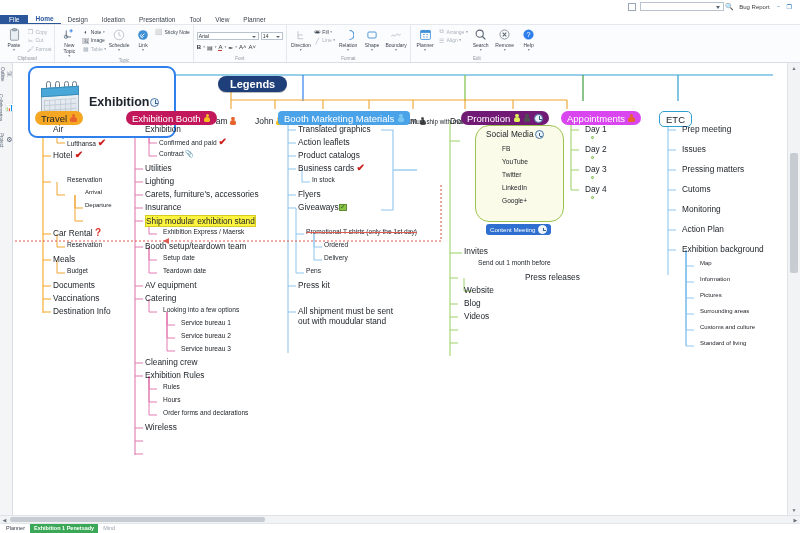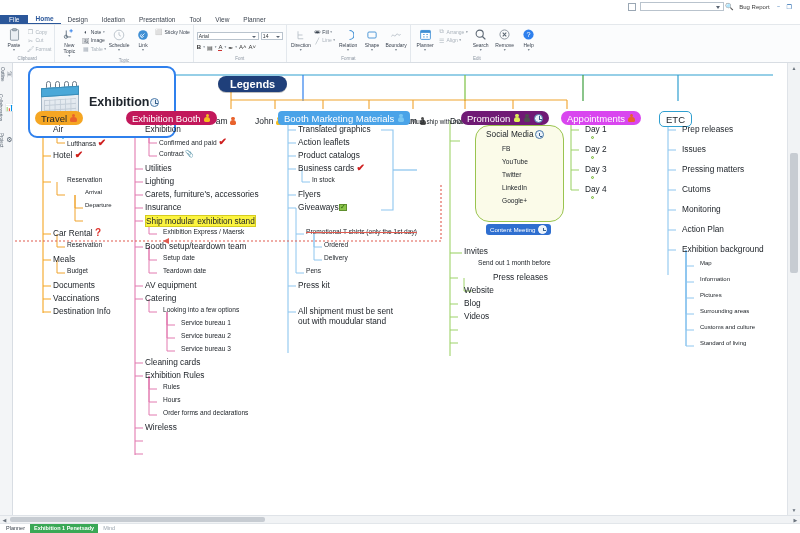--- a/index.html
+++ b/index.html
@@ -604,21 +604,21 @@
   <div class="node topic sm" style="left:150px; top:165px;">Exhibition Express / Maersk</div>
   <div class="node topic" style="left:132px; top:178px;">Booth setup/teardown team</div>
   <div class="node topic sm" style="left:150px; top:191px;">Setup date</div>
   <div class="node topic sm" style="left:150px; top:204px;">Teardown date</div>
   <div class="node topic" style="left:132px; top:217px;">AV equipment</div>
   <div class="node topic" style="left:132px; top:230px;">Catering</div>
   <div class="node topic sm" style="left:150px; top:243px;">Looking into a few options</div>
   <div class="node topic sm" style="left:168px; top:256px;">Service bureau 1</div>
   <div class="node topic sm" style="left:168px; top:269px;">Service bureau 2</div>
   <div class="node topic sm" style="left:168px; top:282px;">Service bureau 3</div>
-  <div class="node topic" style="left:132px; top:294px;">Cleaning cards</div>
+  <div class="node topic" style="left:132px; top:294px;">Cleaning crew</div>
   <div class="node topic" style="left:132px; top:307px;">Exhibition Rules</div>
   <div class="node topic sm" style="left:150px; top:320px;">Rules</div>
   <div class="node topic sm" style="left:150px; top:333px;">Hours</div>
   <div class="node topic sm" style="left:150px; top:346px;">Order forms and declarations</div>
   <div class="node topic" style="left:132px; top:359px;">Wireless</div>
 
   <div class="node bhead" style="left:265px; top:48px; background:#4aa3e8; border-radius:4px;">
     <span>Booth Marketing Materials</span>
     <span class="person">
         <span class="head" style="background:#79c6f2"></span>
@@ -658,21 +658,21 @@
   <div class="node topic sm" style="left:489px; top:95px;">YouTube</div>
   <div class="node topic sm" style="left:489px; top:108px;">Twitter</div>
   <div class="node topic sm" style="left:489px; top:121px;">LinkedIn</div>
   <div class="node topic sm" style="left:489px; top:134px;">Google+</div>
   <div class="node contentmeet" style="left:473px; top:161px;">
     <span>Content Meeting</span>
     <span class="clock" style="border-color:#fff; background:#eaf2fa"></span>
   </div>
   <div class="node topic" style="left:451px; top:183px;">Invites</div>
   <div class="node topic sm" style="left:465px; top:196px;">Send out 1 month before</div>
-  <div class="node topic" style="left:443px; top:209px;padding-left:37px;">Press releases</div>
+  <div class="node topic" style="left:475px; top:209px;padding-left:37px;">Press releases</div>
   <div class="node topic" style="left:451px; top:222px;">Website</div>
   <div class="node topic" style="left:451px; top:235px;">Blog</div>
   <div class="node topic" style="left:451px; top:248px;">Videos</div>
 
   <div class="node bhead" style="left:548px; top:48px; background:#d946ef;">
     <span>Appointments</span>
     <span class="person">
         <span class="head" style="background:#e8622c"></span>
         <span class="body" style="background:#e8622c"></span>
       </span>
@@ -682,21 +682,21 @@
   <div class="node topic" style="left:572px; top:81px;">Day 2</div>
   <div class="gdot" style="left:578px; top:93px;"></div>
   <div class="node topic" style="left:572px; top:101px;">Day 3</div>
   <div class="gdot" style="left:578px; top:113px;"></div>
   <div class="node topic" style="left:572px; top:121px;">Day 4</div>
   <div class="gdot" style="left:578px; top:133px;"></div>
 
   <div class="node bhead outline" style="left:646px; top:48px;">
     <span>ETC</span>
   </div>
-  <div class="node topic" style="left:669px; top:61px;">Prep releases</div>
+  <div class="node topic" style="left:669px; top:61px;">Prep meeting</div>
   <div class="node topic" style="left:669px; top:81px;">Issues</div>
   <div class="node topic" style="left:669px; top:101px;">Pressing matters</div>
   <div class="node topic" style="left:669px; top:121px;">Cutoms</div>
   <div class="node topic" style="left:669px; top:141px;">Monitoring</div>
   <div class="node topic" style="left:669px; top:161px;">Action Plan</div>
   <div class="node topic" style="left:669px; top:181px;">Exhibition background</div>
   <div class="node topic xs" style="left:687px; top:197px;">Map</div>
   <div class="node topic xs" style="left:687px; top:213px;">Information</div>
   <div class="node topic xs" style="left:687px; top:229px;">Pictures</div>
   <div class="node topic xs" style="left:687px; top:245px;">Surrounding areas</div>

